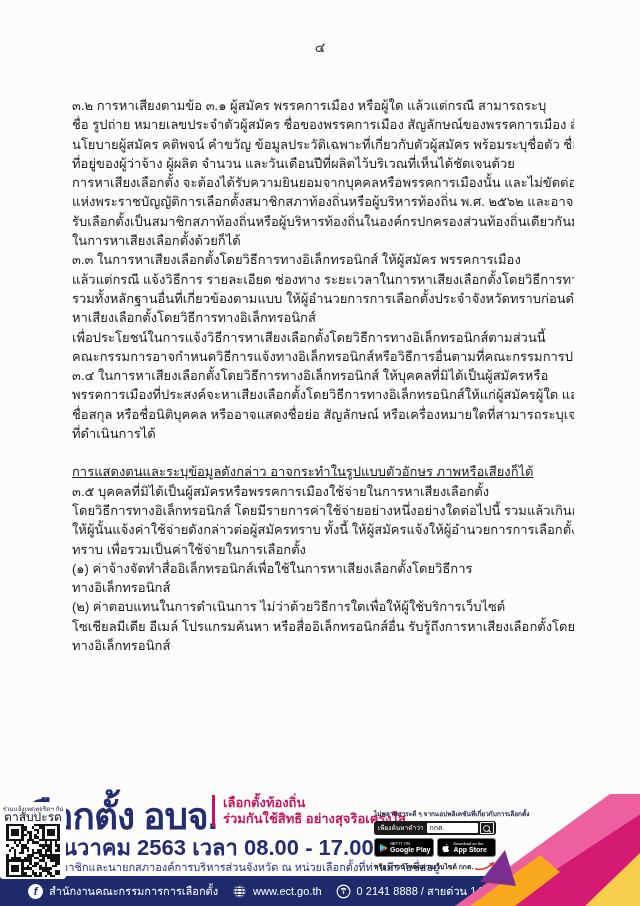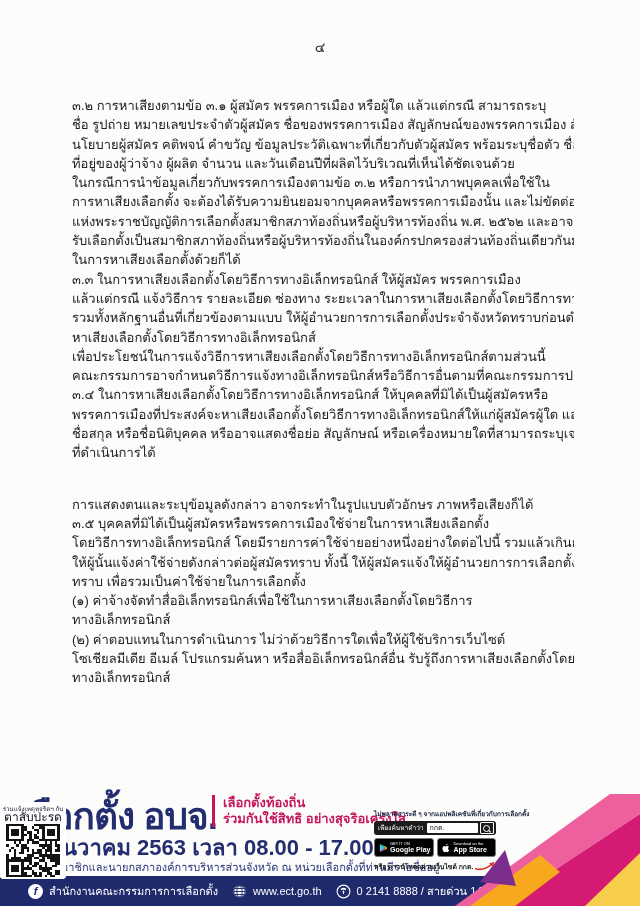--- a/index.html
+++ b/index.html
@@ -7,21 +7,21 @@
     position:relative;width:640px;height:906px;background:#fcfcfb;
     font-family:"Liberation Sans","DejaVu Sans",sans-serif;
     overflow:hidden;margin:0 auto;color:#1f1f1f;
   }
   
   .pageno{position:absolute;top:36px;left:0;right:0;text-align:center;
     font-size:14px;color:#2a2a2a;}
   .docbody{position:absolute;left:72px;top:96px;width:502px;
     font-size:13px;line-height:19.3px;color:#222;}
   .para{margin:0;}
-  .para.gap{margin-top:32px;}
+  .para.gap{margin-top:19px;text-decoration:underline;}
   .para .line{white-space:nowrap;overflow:hidden;}
   
   .banner-title{position:absolute;left:18px;top:786px;font-size:37px;
     font-weight:800;color:#232d6f;letter-spacing:-1px;}
   .tagline{position:absolute;left:180px;top:795px;border-left:3px solid #c4155e;
     padding-left:8px;color:#c4155e;font-weight:700;font-size:13px;line-height:16px;margin-left:32px;}
   .date-line{position:absolute;left:18px;top:830px;font-size:22px;
     font-weight:800;color:#232d6f;}
   .banner-sub{position:absolute;left:18px;top:858px;font-size:11px;color:#2c3a7d;}
   
@@ -89,21 +89,20 @@
 
             <div class="line">นโยบายผู้สมัคร คติพจน์ คำขวัญ ข้อมูลประวัติเฉพาะที่เกี่ยวกับตัวผู้สมัคร พร้อมระบุชื่อตัว ชื่อสกุล</div>
 
             <div class="line">ที่อยู่ของผู้ว่าจ้าง ผู้ผลิต จำนวน และวันเดือนปีที่ผลิตไว้บริเวณที่เห็นได้ชัดเจนด้วย</div>
           </div>
       </div>
 
       <div class="para i1">
         <div>
 
-            <div class="line">ในกรณีการนำข้อมูลเกี่ยวกับพรรคการเมืองตามข้อ ๓.๒ หรือการนำภาพบุคคลเพื่อใช้ใน</div>
 
             <div class="line">การหาเสียงเลือกตั้ง จะต้องได้รับความยินยอมจากบุคคลหรือพรรคการเมืองนั้น และไม่ขัดต่อมาตรา ๓๔</div>
 
             <div class="line">แห่งพระราชบัญญัติการเลือกตั้งสมาชิกสภาท้องถิ่นหรือผู้บริหารท้องถิ่น พ.ศ. ๒๕๖๒ และอาจนำภาพผู้สมัคร</div>
 
             <div class="line">รับเลือกตั้งเป็นสมาชิกสภาท้องถิ่นหรือผู้บริหารท้องถิ่นในองค์กรปกครองส่วนท้องถิ่นเดียวกันมาใช้</div>
 
             <div class="line">ในการหาเสียงเลือกตั้งด้วยก็ได้</div>
           </div>
       </div>

